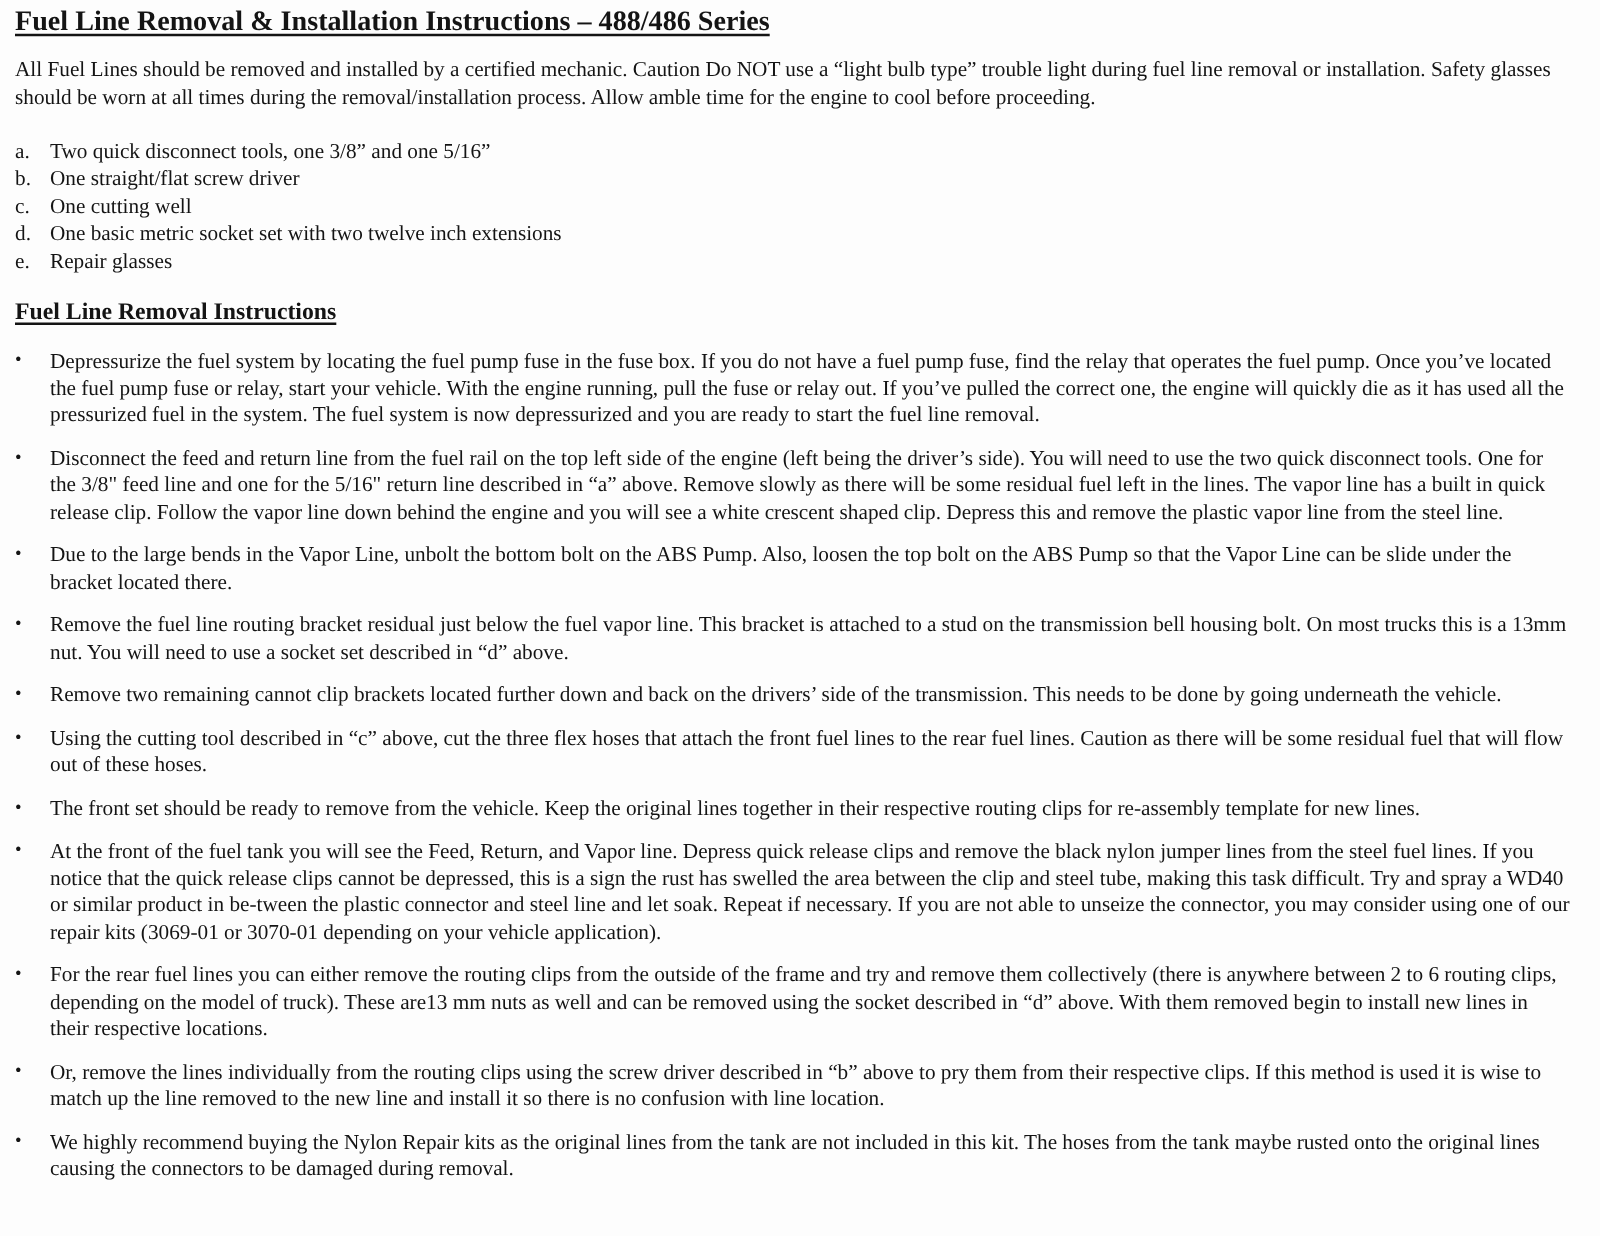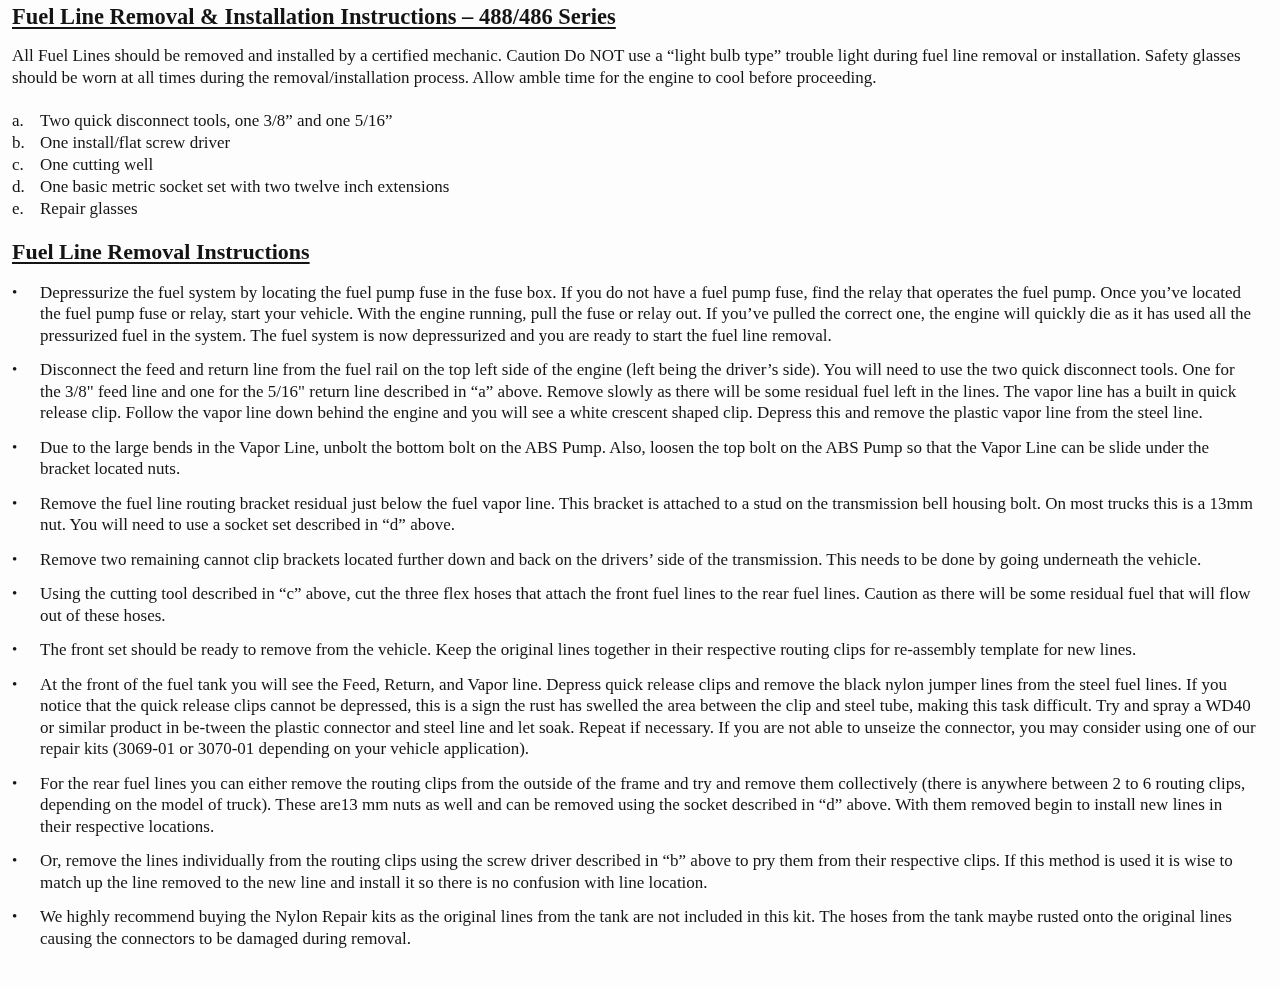--- a/index.html
+++ b/index.html
@@ -20,21 +20,21 @@
     padding: 3px 24px 0 12px;
   }
   h1 {
     margin: 0 0 15px 0;
     font-size: 22.5px;
     font-weight: bold;
     line-height: 1.2;
   }
   h2 {
     margin: 19px 0 17px 0;
-    font-size: 22px;
+    font-size: 19px;
     font-weight: bold;
     line-height: 1.2;
   }
   .u {
     text-decoration: underline;
     text-decoration-thickness: 2px;
     text-underline-offset: 3px;
   }
   .intro {
     margin: 0 0 22px 0;
@@ -69,21 +69,21 @@
   <p class="intro">All Fuel Lines should be removed and installed by a certified mechanic. Caution Do NOT use a “light bulb type” trouble light during fuel line removal or installation. Safety glasses should be worn at all times during the removal/installation process. Allow amble time for the engine to cool before proceeding.</p>
 
 
   <div class="lettered-list">
     <div class="li">
       <span class="marker">a.</span>
       <span class="text">Two quick disconnect tools, one 3/8” and one 5/16”</span>
     </div>
     <div class="li">
       <span class="marker">b.</span>
-      <span class="text">One install/flat screw driver</span>
+      <span class="text">One straight/flat screw driver</span>
     </div>
     <div class="li">
       <span class="marker">c.</span>
       <span class="text">One cutting well</span>
     </div>
     <div class="li">
       <span class="marker">d.</span>
       <span class="text">One basic metric socket set with two twelve inch extensions</span>
     </div>
     <div class="li">
@@ -98,21 +98,21 @@
     <div class="li">
       <span class="marker bullet-marker">•</span>
       <span class="text">Depressurize the fuel system by locating the fuel pump fuse in the fuse box. If you do not have a fuel pump fuse, find the relay that operates the fuel pump. Once you’ve located the fuel pump fuse or relay, start your vehicle. With the engine running, pull the fuse or relay out. If you’ve pulled the correct one, the engine will quickly die as it has used all the pressurized fuel in the system. The fuel system is now depressurized and you are ready to start the fuel line removal.</span>
     </div>
     <div class="li">
       <span class="marker bullet-marker">•</span>
       <span class="text">Disconnect the feed and return line from the fuel rail on the top left side of the engine (left being the driver’s side). You will need to use the two quick disconnect tools. One for the 3/8" feed line and one for the 5/16" return line described in “a” above. Remove slowly as there will be some residual fuel left in the lines. The vapor line has a built in quick release clip. Follow the vapor line down behind the engine and you will see a white crescent shaped clip. Depress this and remove the plastic vapor line from the steel line.</span>
     </div>
     <div class="li">
       <span class="marker bullet-marker">•</span>
-      <span class="text">Due to the large bends in the Vapor Line, unbolt the bottom bolt on the ABS Pump. Also, loosen the top bolt on the ABS Pump so that the Vapor Line can be slide under the bracket located nuts.</span>
+      <span class="text">Due to the large bends in the Vapor Line, unbolt the bottom bolt on the ABS Pump. Also, loosen the top bolt on the ABS Pump so that the Vapor Line can be slide under the bracket located there.</span>
     </div>
     <div class="li">
       <span class="marker bullet-marker">•</span>
       <span class="text">Remove the fuel line routing bracket residual just below the fuel vapor line. This bracket is attached to a stud on the transmission bell housing bolt. On most trucks this is a 13mm nut. You will need to use a socket set described in “d” above.</span>
     </div>
     <div class="li">
       <span class="marker bullet-marker">•</span>
       <span class="text">Remove two remaining cannot clip brackets located further down and back on the drivers’ side of the transmission. This needs to be done by going underneath the vehicle.</span>
     </div>
     <div class="li">

